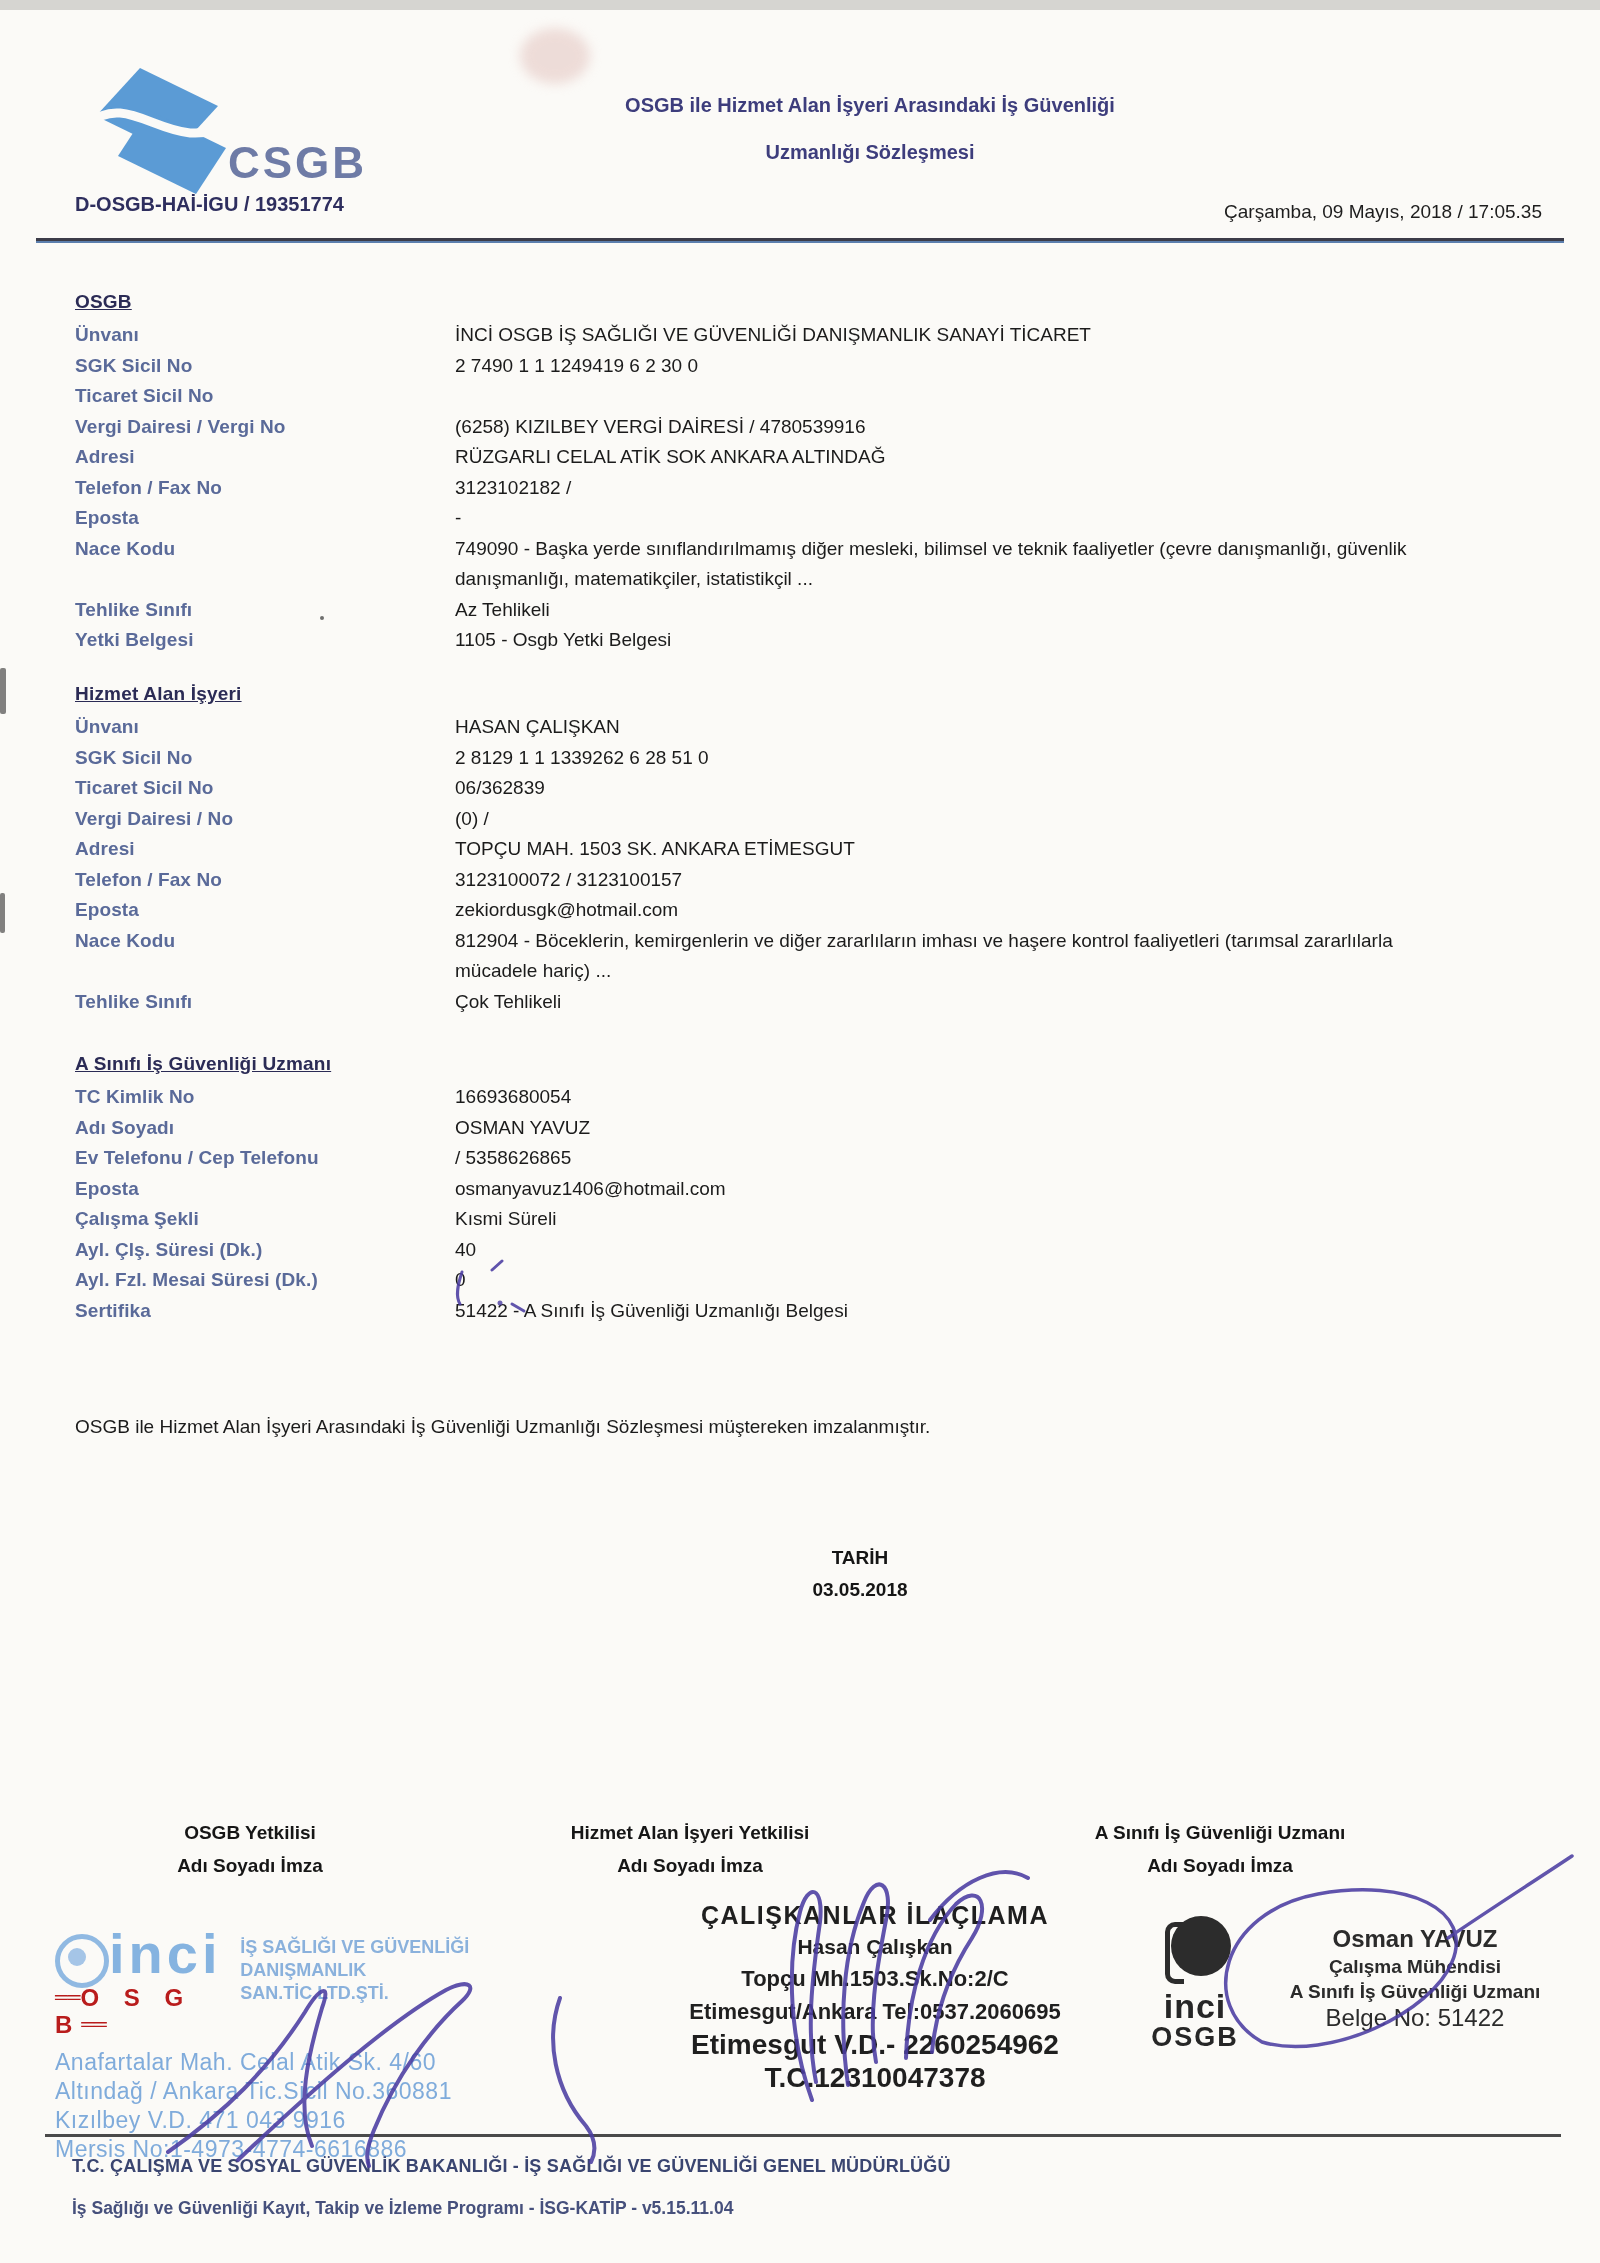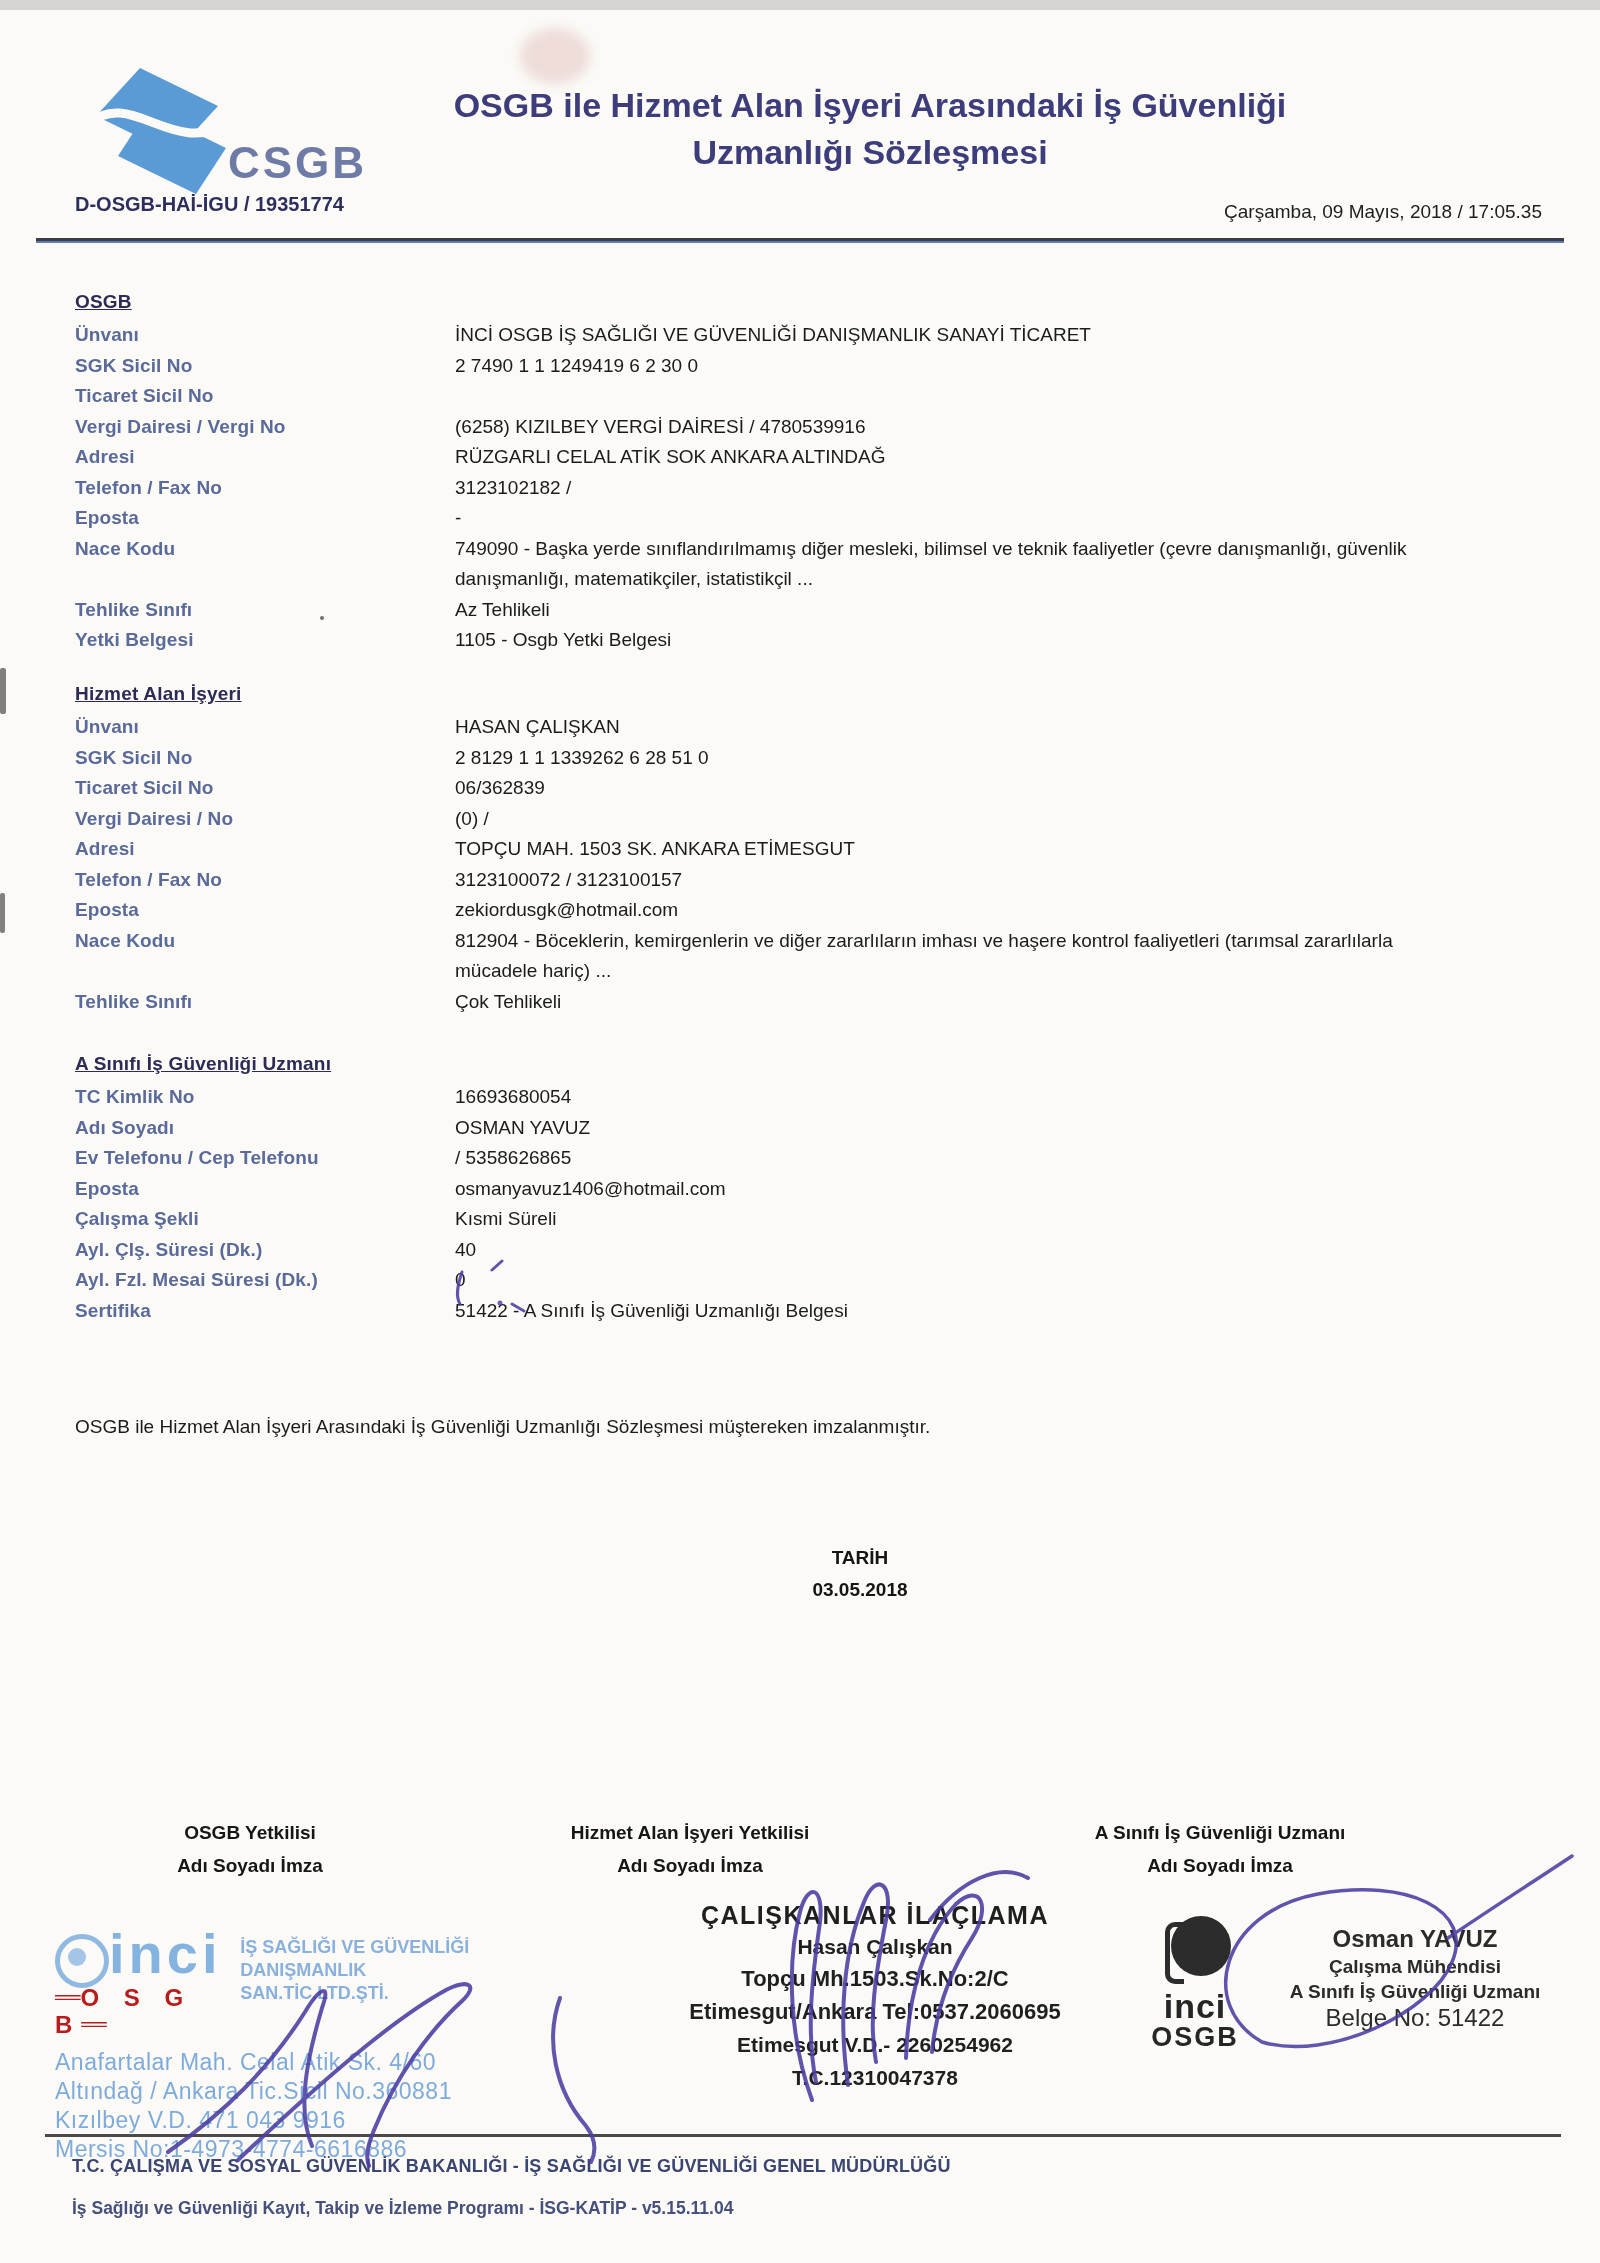--- a/index.html
+++ b/index.html
@@ -14,21 +14,21 @@
   .edge-mark{position:absolute;background:#3f3f3f;opacity:.65;border-radius:2px;}
 
   
   .logo-swoosh{position:absolute;top:66px;left:78px;}
   .logo-text{
     position:absolute;top:138px;left:228px;font-size:44px;font-weight:bold;
     color:#6e7ba6;letter-spacing:3px;
   }
   .title{
     position:absolute;top:82px;left:300px;width:1140px;text-align:center;
-    color:#3d3d7c;font-weight:bold;font-size:34px;line-height:47px;
+    color:#3d3d7c;font-weight:bold;font-size:20px;line-height:47px;
   }
   .doc-id{position:absolute;top:193px;left:75px;font-size:20px;font-weight:bold;color:#2e2e5e;}
   .datetime{position:absolute;top:201px;right:58px;font-size:19px;color:#1d1d1d;}
   .header-rule{
     position:absolute;top:238px;left:36px;width:1528px;height:3px;background:#3c3c48;
     box-shadow:0 2px 0 #5c7fae;
   }
 
   
   .info-section{position:absolute;left:75px;width:1450px;}
@@ -72,21 +72,21 @@
   }
   .inci-osgb-line::before,.inci-osgb-line::after{content:"\2550\2550";letter-spacing:0;font-size:18px;vertical-align:3px;}
   .stamp-left-side{margin-left:6px;padding-top:8px;font-size:18px;font-weight:bold;line-height:23px;color:#8ab1dc;}
   .stamp-left-address{margin-top:10px;font-size:23px;font-weight:500;line-height:29px;color:#7fabdb;letter-spacing:.5px;}
 
   
   .stamp-mid{position:absolute;top:1898px;left:555px;width:640px;text-align:center;color:#1f1f1f;}
   .stamp-mid .l0{font-size:25px;font-weight:bold;letter-spacing:1.5px;line-height:34px;}
   .stamp-mid .l1{font-size:21px;font-weight:bold;line-height:30px;}
   .stamp-mid .l2,.stamp-mid .l3{font-size:22px;font-weight:bold;line-height:33px;}
-  .stamp-mid .l4,.stamp-mid .l5{font-size:21px;font-weight:bold;line-height:33px;}
+  .stamp-mid .l4,.stamp-mid .l5{font-size:28px;font-weight:bold;line-height:33px;}
 
   
   .stamp-right{position:absolute;top:1916px;left:1140px;width:440px;display:flex;}
   .stamp-right-logo{flex:0 0 110px;text-align:center;color:#222;}
   .pearl{
     position:relative;width:72px;height:72px;margin:0 auto;
   }
   .pearl .ball{position:absolute;right:0;top:0;width:60px;height:60px;border-radius:50%;background:#2c2c2c;}
   .pearl .hook{position:absolute;left:6px;top:6px;width:14px;height:52px;border:5px solid #2c2c2c;border-right:none;border-radius:10px 0 0 10px;}
   .stamp-right-logo .inci-b{font-size:34px;font-weight:900;letter-spacing:1px;line-height:32px;color:#262626;margin-top:2px;}

